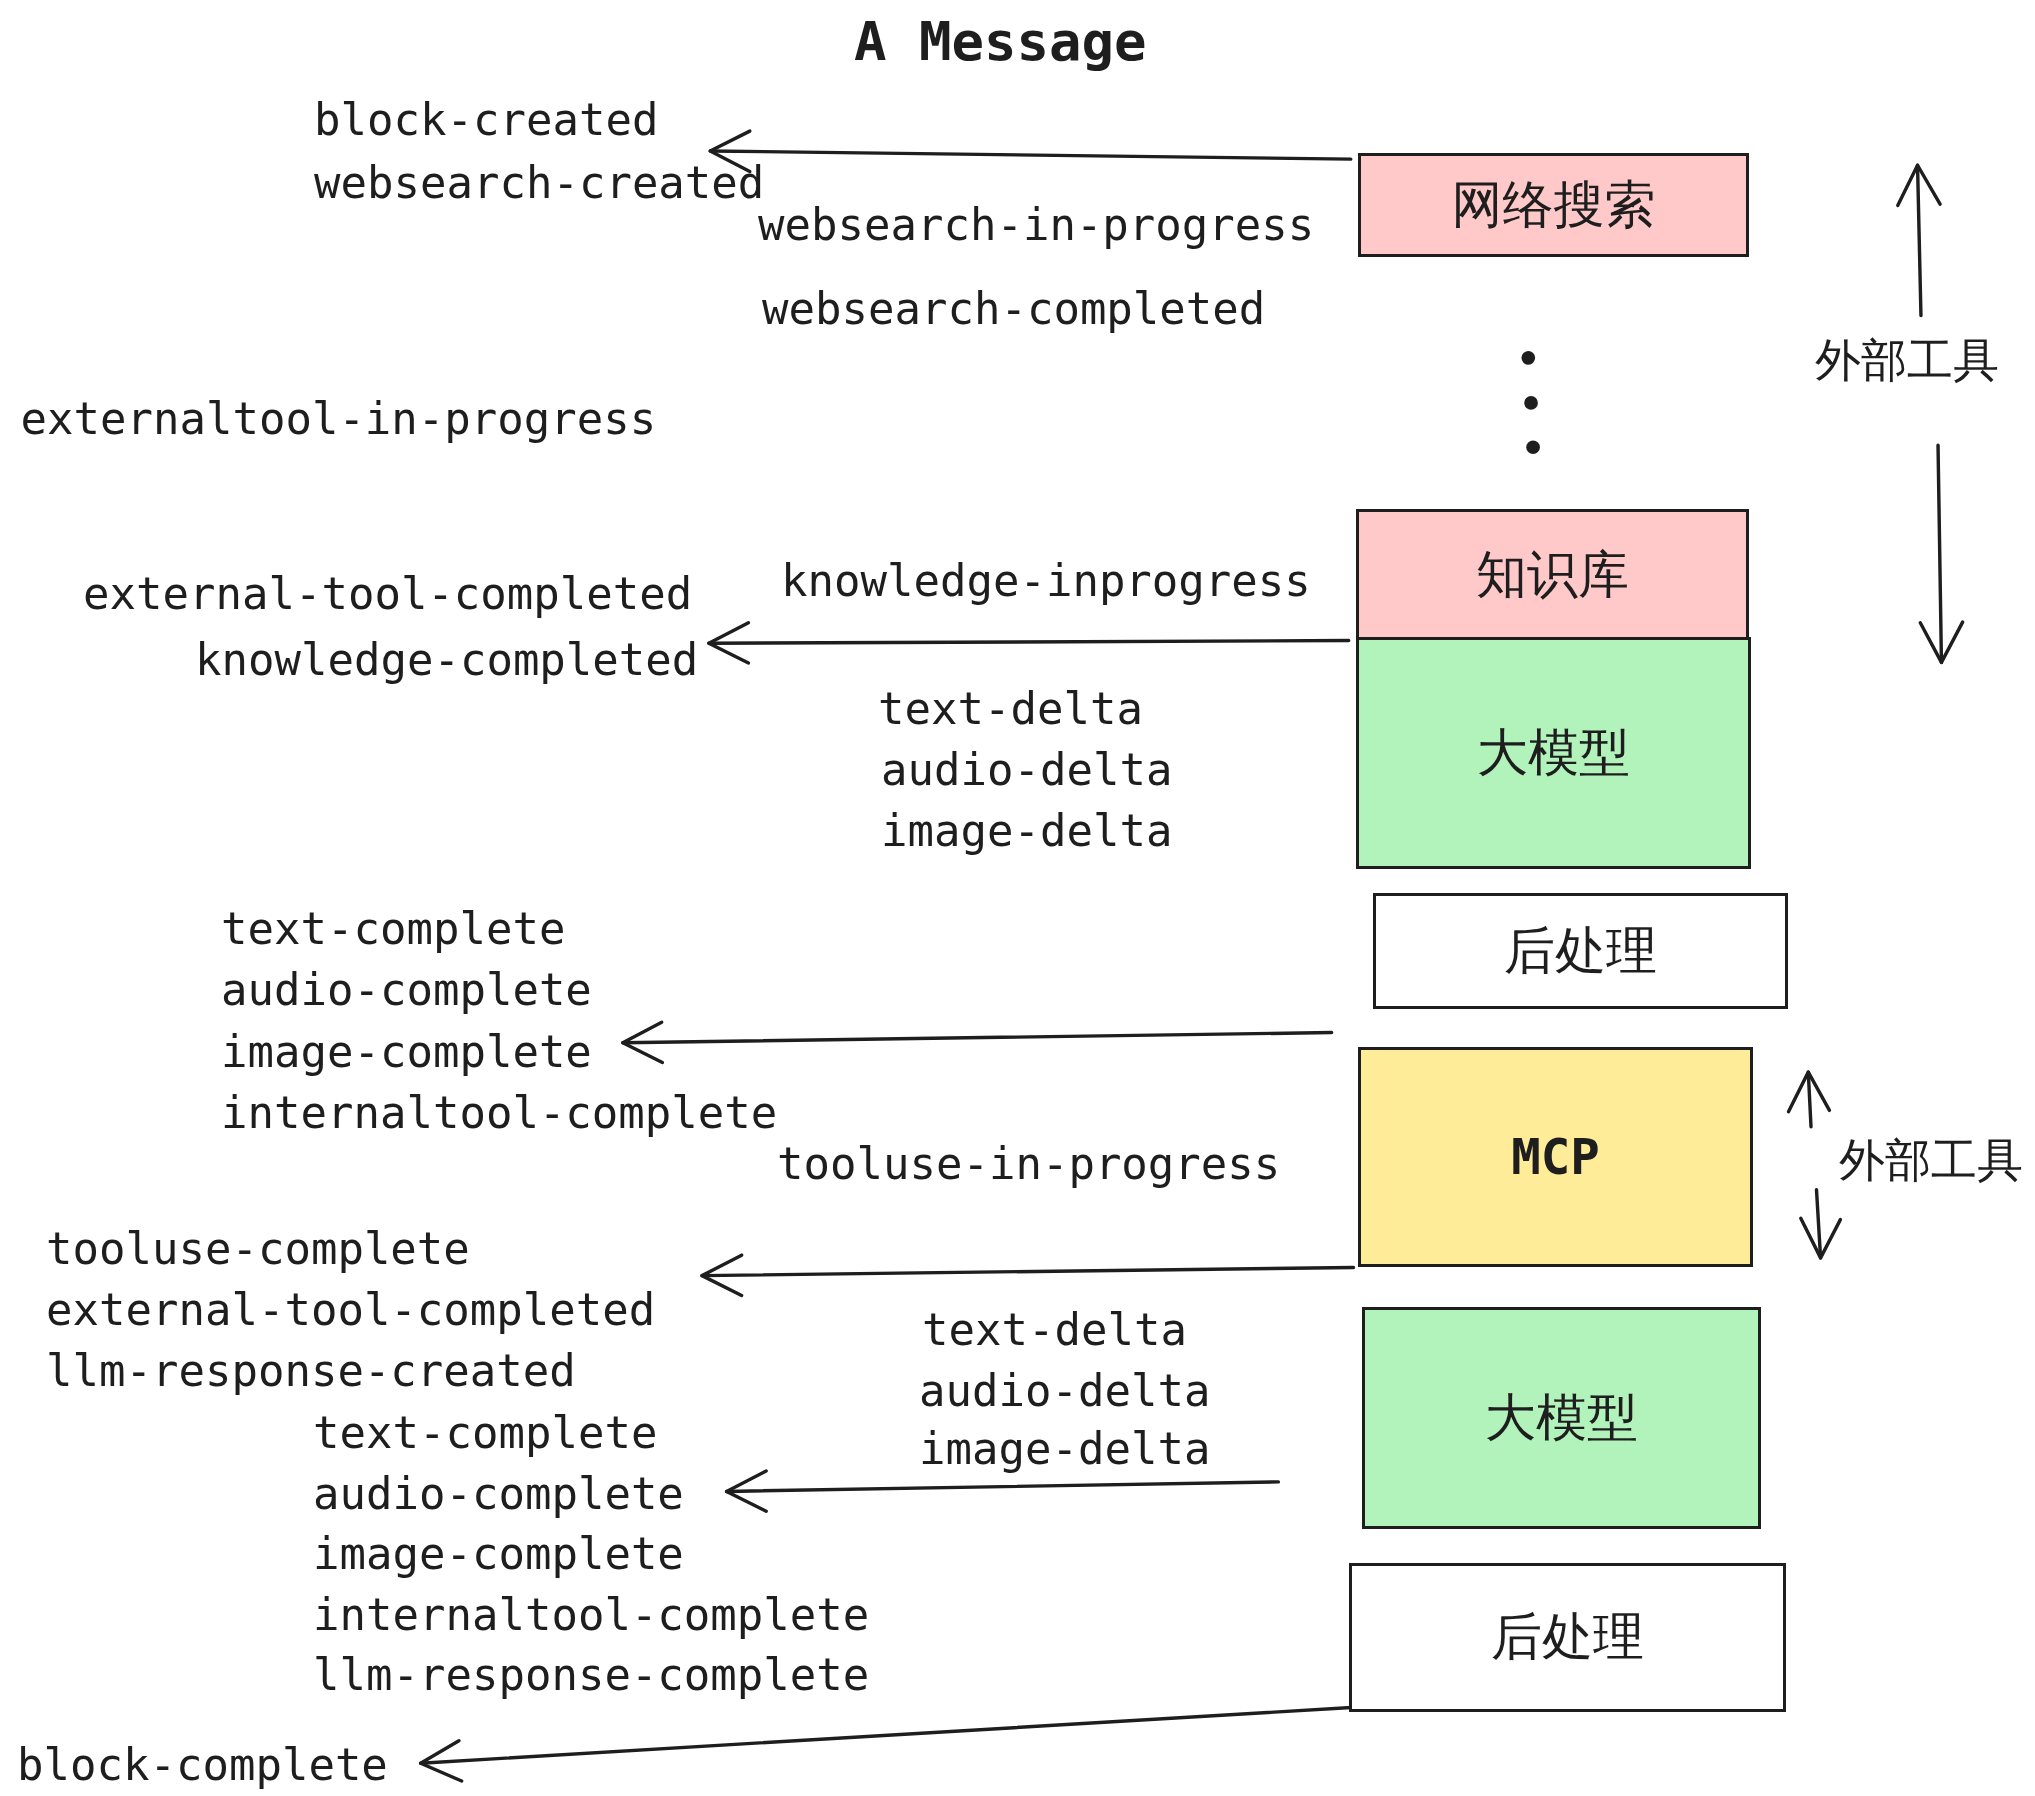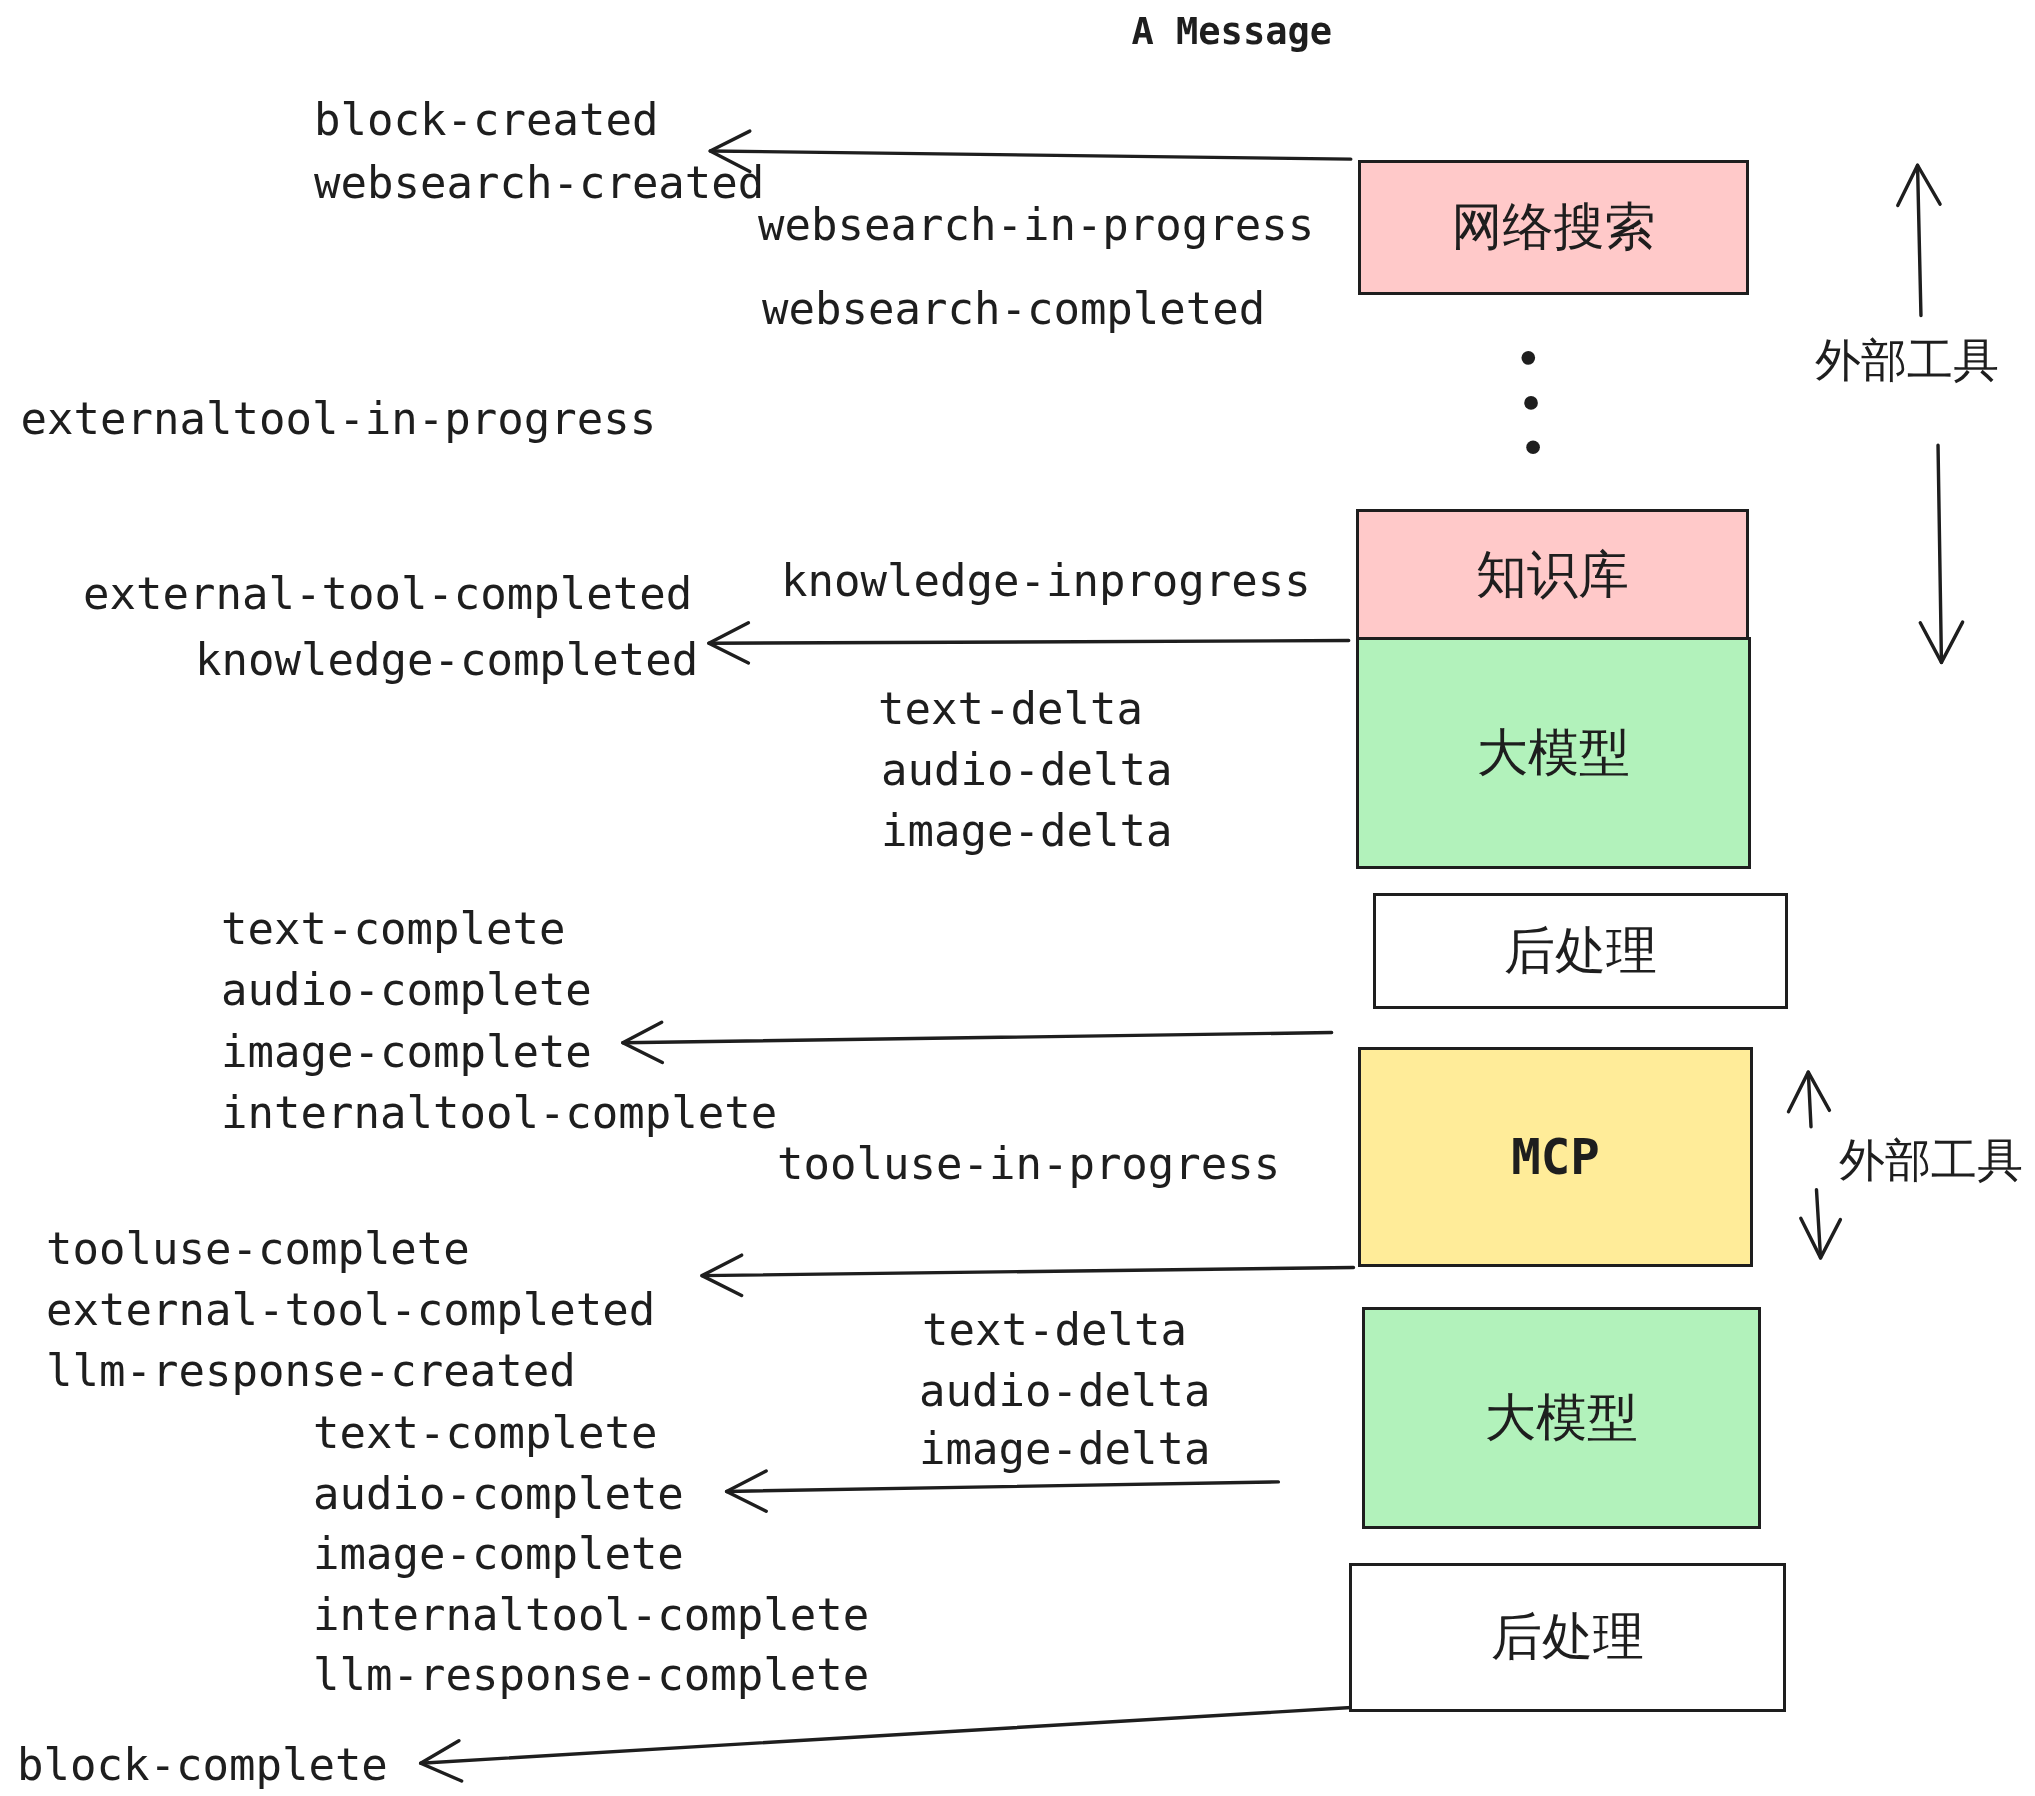--- a/index.html
+++ b/index.html
@@ -6,22 +6,22 @@
     --box_pink:#ffc9c9; --box_green:#b2f2bb; --box_yellow:#ffec99;
     --box_white:#ffffff; --stroke:#1e1e1e; --text:#1e1e1e; --background:#ffffff;
   }
   html,body{margin:0;padding:0;}
   body{
     width:2035px;height:1796px;position:relative;overflow:hidden;
     background:var(--background);color:var(--text);
     font-family:"DejaVu Sans Mono","Liberation Mono",monospace;
   }
   .title{
-    position:absolute;left:854px;top:9.6px;width:478px;text-align:right;
-    font-size:37px;font-weight:600;white-space:nowrap;
+    position:absolute;left:854px;top:9.6px;width:478px;text-align:left;
+    font-size:54px;font-weight:600;white-space:nowrap;
   }
   .ev{
     position:absolute;transform:translateY(-50%);
     font-size:44px;line-height:1;white-space:nowrap;
   }
   .box{
     position:absolute;box-sizing:border-box;border:3.4px solid var(--stroke);
     display:flex;align-items:center;justify-content:center;
     font-family:"DejaVu Sans","Liberation Sans",sans-serif;font-size:51px;
     white-space:nowrap;
@@ -86,21 +86,21 @@
   </g>
   <g>
     <circle cx="2238" cy="524" r="10"></circle>
     <circle cx="2242" cy="590" r="10"></circle>
     <circle cx="2245" cy="655" r="10"></circle>
   </g>
 </svg>
 
 <div class="title">A Message</div>
 
-<div class="box pink" style="left:1358px;top:160px;width:391px;height:135px;">
+<div class="box pink" style="left:1358px;top:153px;width:391px;height:104px;">
     <span>网络搜索</span>
   </div>
 <div class="box pink" style="left:1356px;top:509px;width:393px;height:132px;">
     <span>知识库</span>
   </div>
 <div class="box green" style="left:1356px;top:637px;width:395px;height:232px;">
     <span>大模型</span>
   </div>
 <div class="box white" style="left:1373px;top:893px;width:415px;height:116px;">
     <span>后处理</span>

